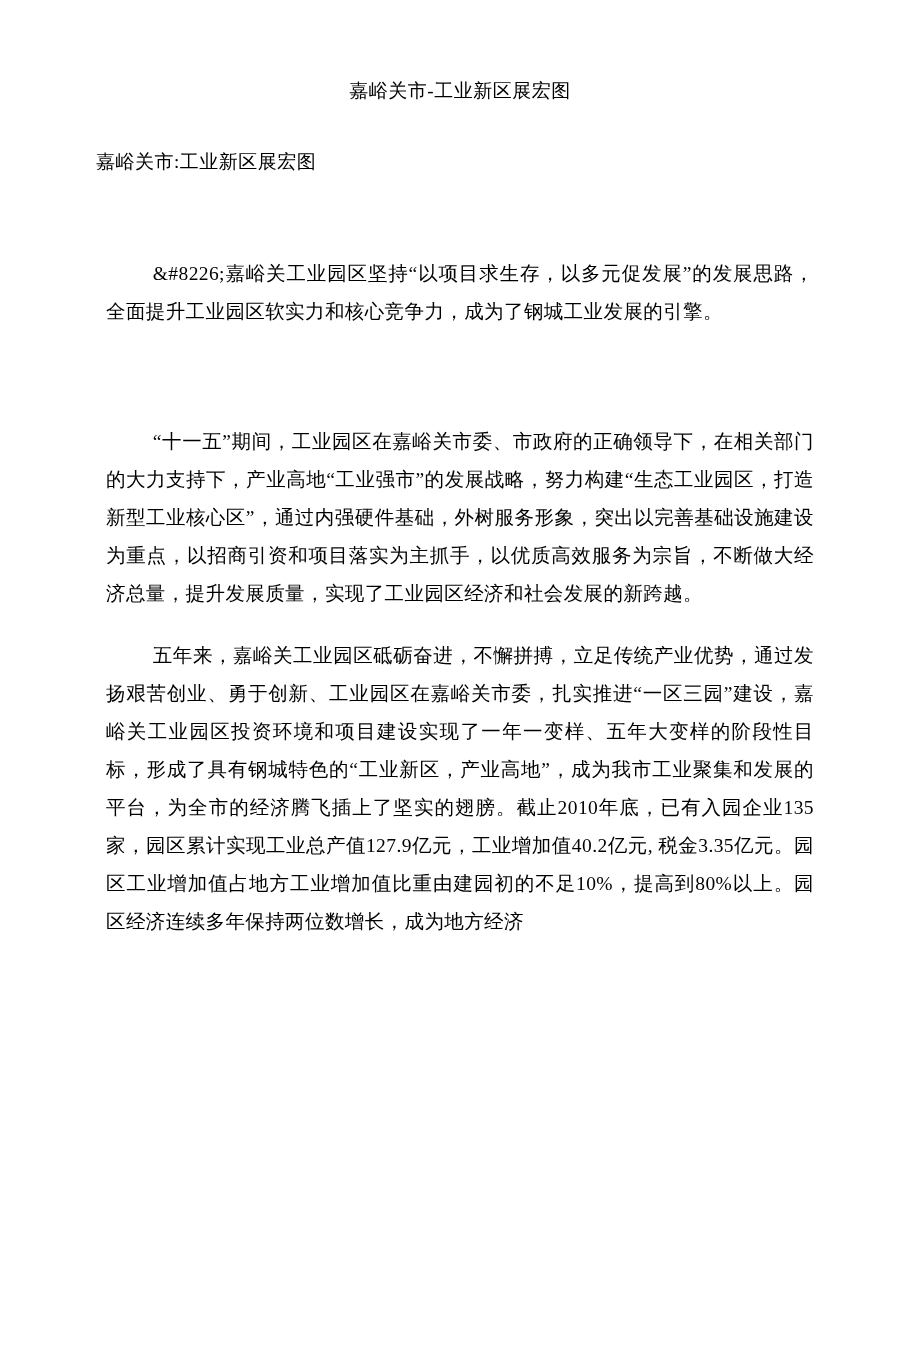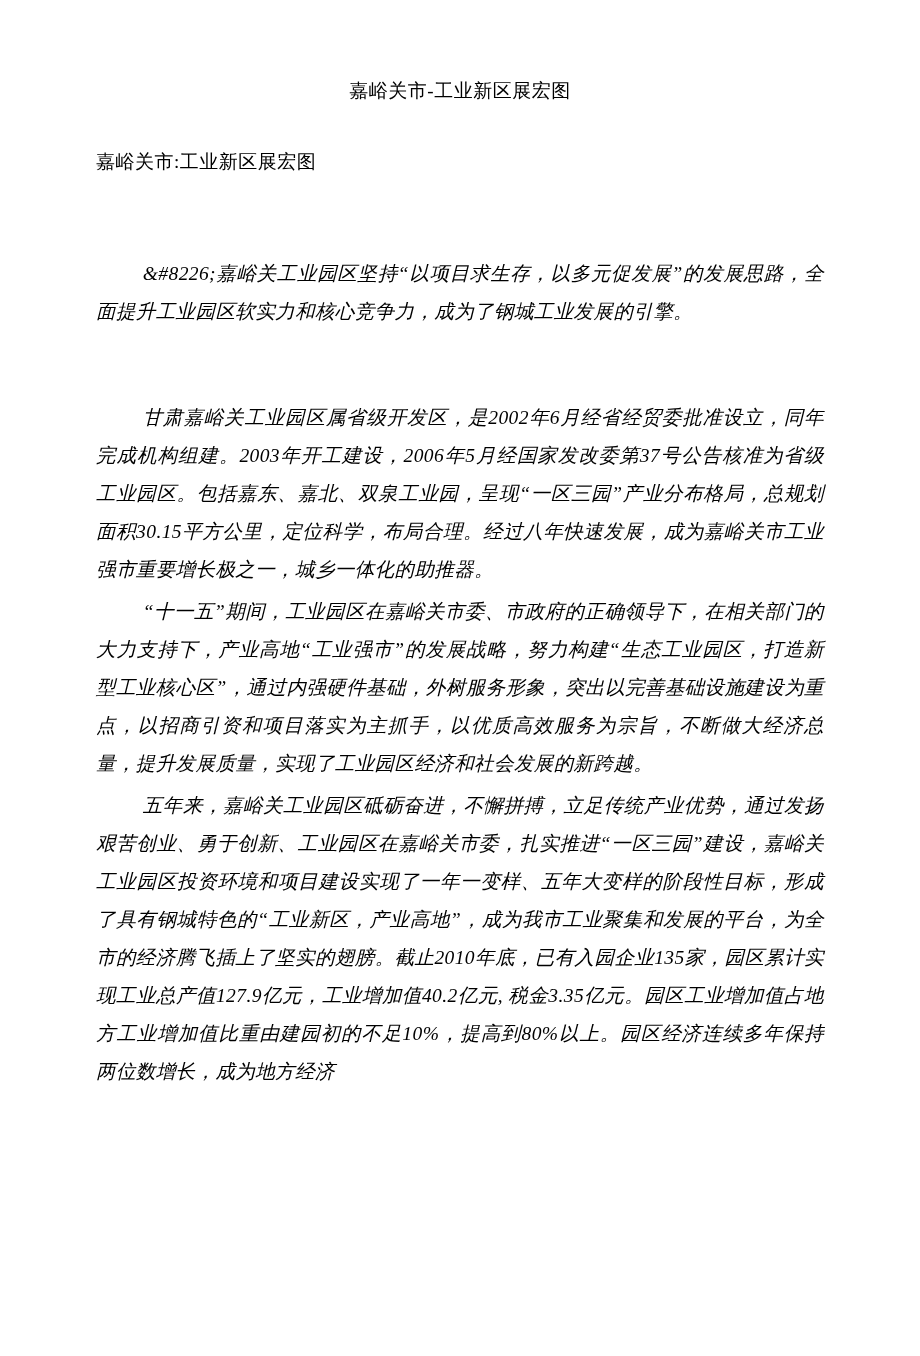--- a/index.html
+++ b/index.html
@@ -33,24 +33,23 @@
   .subtitle {
     font-size: 19px;
     line-height: 1.4;
     letter-spacing: 0.5px;
     margin: 0 0 80px 0;
   }
   .para {
     font-size: 19.5px;
     line-height: 1.95;
     letter-spacing: 0.4px;
-    margin: 0;
+    margin: 10px;
     text-align: justify;
     text-justify: inter-ideograph;
-    font-style: italic;
   }
   .para.indent {
     text-indent: 2.4em;
   }
   .gap-lg {
     height: 68px;
   }
   .gap-sm {
     height: 4px;
   }
@@ -61,21 +60,20 @@
 <div class="page">
 
   <div class="doc-title">嘉峪关市-工业新区展宏图</div>
 
   <div class="subtitle">嘉峪关市:工业新区展宏图</div>
 
   <div class="para indent">&amp;#8226;嘉峪关工业园区坚持“以项目求生存，以多元促发展”的发展思路，全面提升工业园区软实力和核心竞争力，成为了钢城工业发展的引擎。</div>
 
   <div class="gap-lg"></div>
 
-  <div class="para indent">甘肃嘉峪关工业园区属省级开发区，是2002年6月经省经贸委批准设立，同年完成机构组建。2003年开工建设，2006年5月经国家发改委第37号公告核准为省级工业园区。包括嘉东、嘉北、双泉工业园，呈现“一区三园”产业分布格局，总规划面积30.15平方公里，定位科学，布局合理。经过八年快速发展，成为嘉峪关市工业强市重要增长极之一，城乡一体化的助推器。</div>
 
   <div class="gap-sm"></div>
 
   <div class="para indent">“十一五”期间，工业园区在嘉峪关市委、市政府的正确领导下，在相关部门的大力支持下，产业高地“工业强市”的发展战略，努力构建“生态工业园区，打造新型工业核心区”，通过内强硬件基础，外树服务形象，突出以完善基础设施建设为重点，以招商引资和项目落实为主抓手，以优质高效服务为宗旨，不断做大经济总量，提升发展质量，实现了工业园区经济和社会发展的新跨越。</div>
 
   <div class="gap-sm"></div>
 
   <div class="para indent">五年来，嘉峪关工业园区砥砺奋进，不懈拼搏，立足传统产业优势，通过发扬艰苦创业、勇于创新、工业园区在嘉峪关市委，扎实推进“一区三园”建设，嘉峪关工业园区投资环境和项目建设实现了一年一变样、五年大变样的阶段性目标，形成了具有钢城特色的“工业新区，产业高地”，成为我市工业聚集和发展的平台，为全市的经济腾飞插上了坚实的翅膀。截止2010年底，已有入园企业135家，园区累计实现工业总产值127.9亿元，工业增加值40.2亿元, 税金3.35亿元。园区工业增加值占地方工业增加值比重由建园初的不足10%，提高到80%以上。园区经济连续多年保持两位数增长，成为地方经济</div>
 
 </div>

